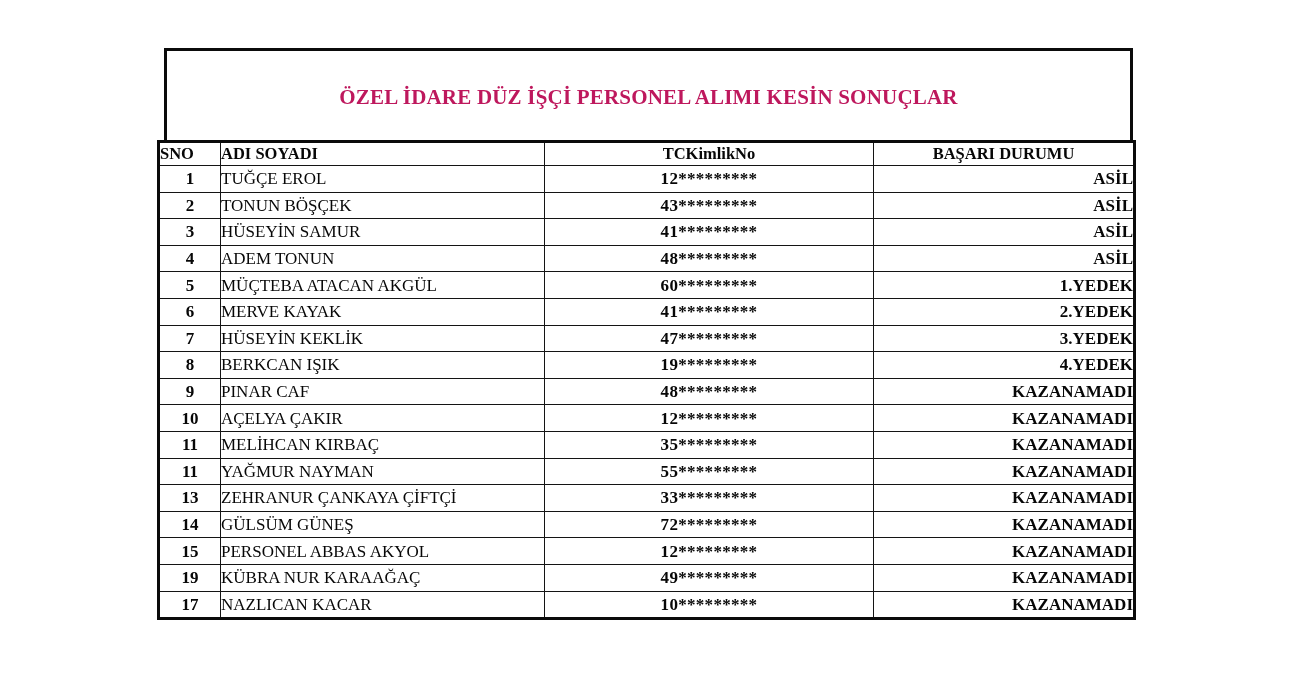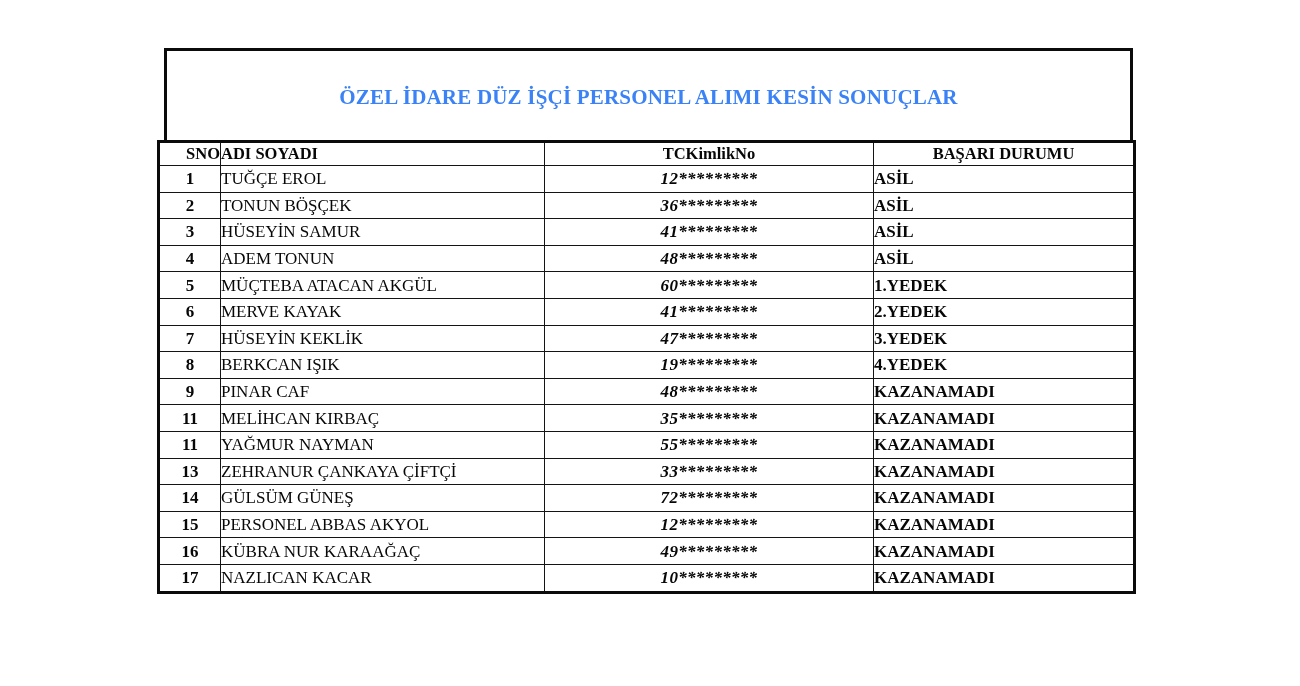--- a/index.html
+++ b/index.html
@@ -32,21 +32,21 @@
     border-bottom: none;
     background: #ffffff;
     display: flex;
     align-items: center;
     justify-content: center;
   }
   .title-text {
     font-size: 21px;
     font-weight: bold;
     letter-spacing: 0.2px;
-    color: #3b82f6;
+    color: #be185d;
     text-align: center;
     white-space: nowrap;
     margin-top: 4px;
   }
 
   
   .results-table {
     position: absolute;
     left: 157px;
     top: 140px;
@@ -86,29 +86,28 @@
     font-size: 16px;
   }
   .cell-name {
     text-align: left;
     padding-left: 6px;
   }
   .cell-tc {
     text-align: center;
     font-weight: bold;
     letter-spacing: 0.3px;
-    font-style: italic;
   }
   .cell-status {
-    text-align: left;
+    text-align: right;
     font-weight: bold;
     font-size: 16.5px;
   }
 
-  .th-sno    { text-align: right; margin-left: 24px; }
+  .th-sno    { text-align: left; margin-left: 24px; }
   .th-name   { text-align: left; padding-left: 6px; }
   .th-tc     { text-align: center; margin-top: 28px; }
   .th-status { text-align: center; }
 
   
   .results-table {
     border: 3px solid #0b0b0b;
   }
 </style>
 </head>
@@ -138,21 +137,21 @@
     <tbody id="table-body">
         <tr>
           <td class="cell-sno">1</td>
           <td class="cell-name">TUĞÇE EROL</td>
           <td class="cell-tc">12*********</td>
           <td class="cell-status">ASİL</td>
         </tr>
         <tr>
           <td class="cell-sno">2</td>
           <td class="cell-name">TONUN BÖŞÇEK</td>
-          <td class="cell-tc">36*********</td>
+          <td class="cell-tc">43*********</td>
           <td class="cell-status">ASİL</td>
         </tr>
         <tr>
           <td class="cell-sno">3</td>
           <td class="cell-name">HÜSEYİN SAMUR</td>
           <td class="cell-tc">41*********</td>
           <td class="cell-status">ASİL</td>
         </tr>
         <tr>
           <td class="cell-sno">4</td>
@@ -184,20 +183,26 @@
           <td class="cell-tc">19*********</td>
           <td class="cell-status">4.YEDEK</td>
         </tr>
         <tr>
           <td class="cell-sno">9</td>
           <td class="cell-name">PINAR CAF</td>
           <td class="cell-tc">48*********</td>
           <td class="cell-status">KAZANAMADI</td>
         </tr>
         <tr>
+          <td class="cell-sno">10</td>
+          <td class="cell-name">AÇELYA ÇAKIR</td>
+          <td class="cell-tc">12*********</td>
+          <td class="cell-status">KAZANAMADI</td>
+        </tr>
+        <tr>
           <td class="cell-sno">11</td>
           <td class="cell-name">MELİHCAN KIRBAÇ</td>
           <td class="cell-tc">35*********</td>
           <td class="cell-status">KAZANAMADI</td>
         </tr>
         <tr>
           <td class="cell-sno">11</td>
           <td class="cell-name">YAĞMUR NAYMAN</td>
           <td class="cell-tc">55*********</td>
           <td class="cell-status">KAZANAMADI</td>
@@ -214,21 +219,21 @@
           <td class="cell-tc">72*********</td>
           <td class="cell-status">KAZANAMADI</td>
         </tr>
         <tr>
           <td class="cell-sno">15</td>
           <td class="cell-name">PERSONEL ABBAS AKYOL</td>
           <td class="cell-tc">12*********</td>
           <td class="cell-status">KAZANAMADI</td>
         </tr>
         <tr>
-          <td class="cell-sno">16</td>
+          <td class="cell-sno">19</td>
           <td class="cell-name">KÜBRA NUR KARAAĞAÇ</td>
           <td class="cell-tc">49*********</td>
           <td class="cell-status">KAZANAMADI</td>
         </tr>
         <tr>
           <td class="cell-sno">17</td>
           <td class="cell-name">NAZLICAN KACAR</td>
           <td class="cell-tc">10*********</td>
           <td class="cell-status">KAZANAMADI</td>
         </tr>

